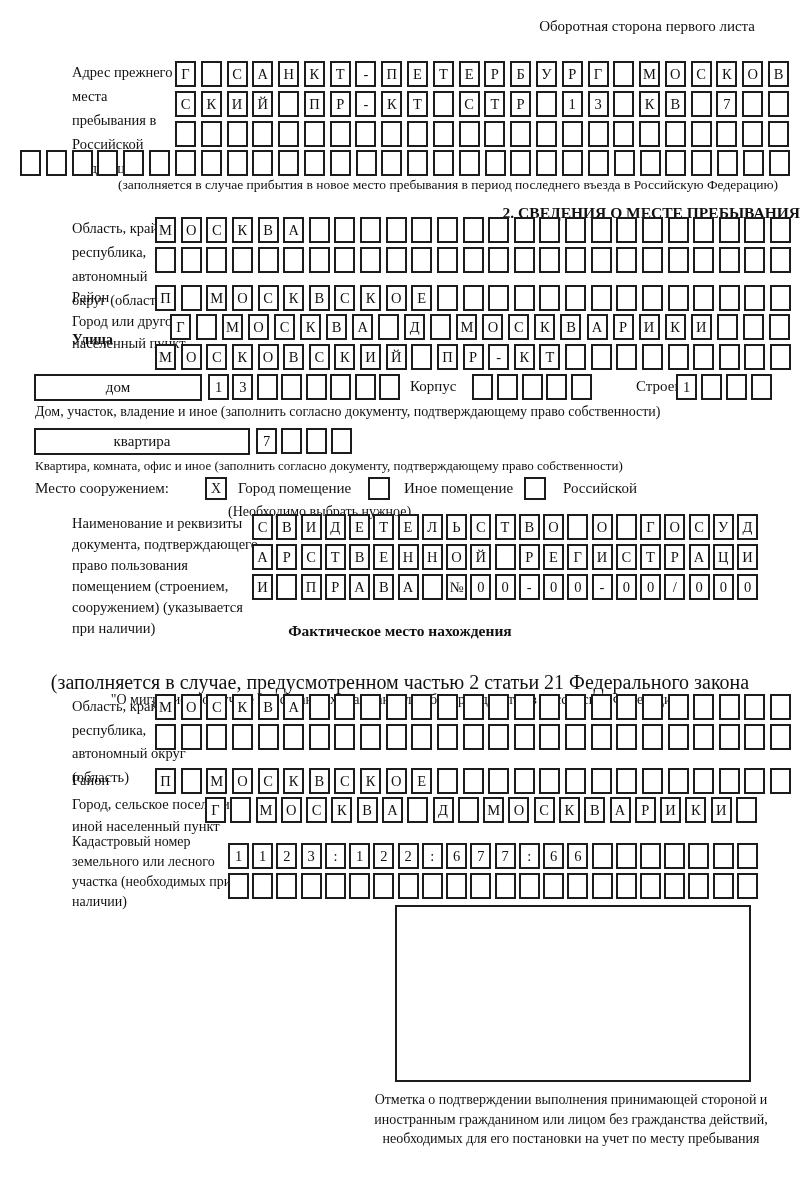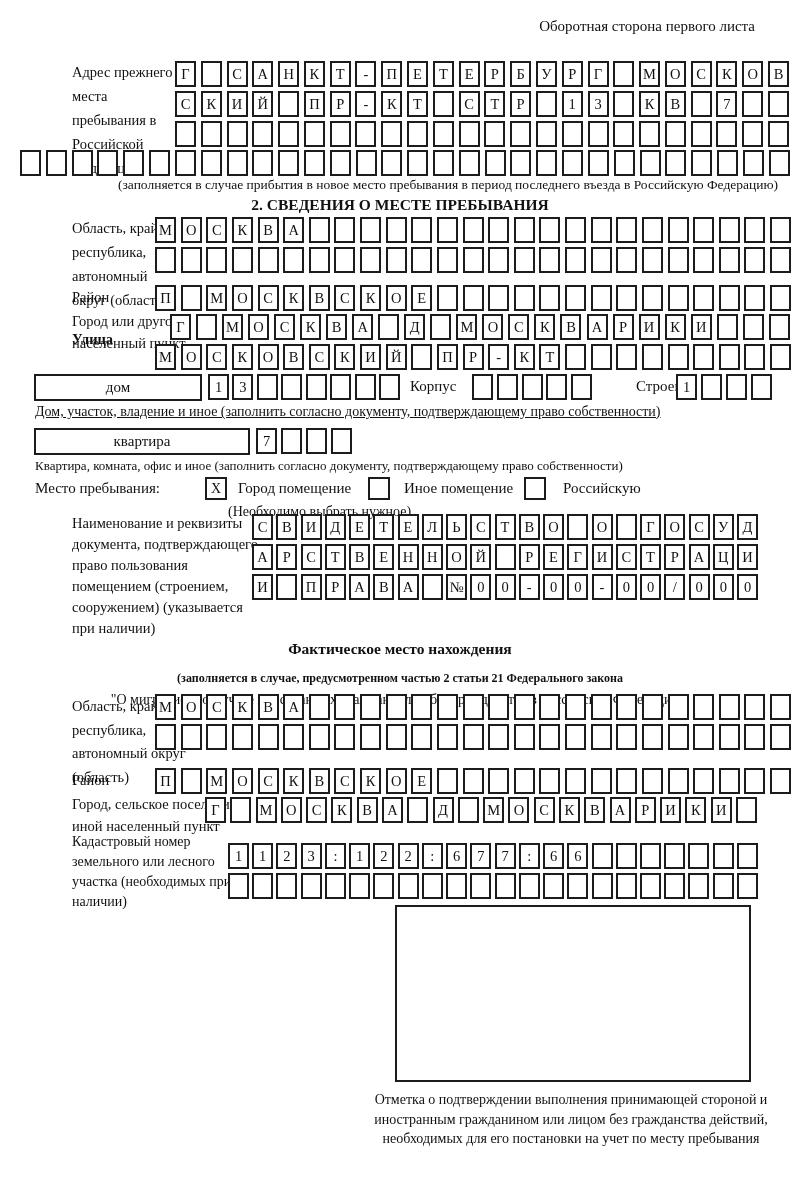--- a/index.html
+++ b/index.html
@@ -134,21 +134,21 @@
     <div class="cell"></div>
     <div class="cell"></div>
     <div class="cell"></div>
     <div class="cell"></div>
     <div class="cell"></div>
     <div class="cell"></div>
     <div class="cell"></div>
   </div>
 <div class="note center" style="top:177px;padding-left:48px;">(заполняется в случае прибытия в новое место пребывания в период последнего въезда в Российскую Федерацию)</div>
 
-<div class="heading" style="top:196px;">2. СВЕДЕНИЯ О МЕСТЕ ПРЕБЫВАНИЯ</div>
+<div class="heading" style="top:204px;text-align:right;">2. СВЕДЕНИЯ О МЕСТЕ ПРЕБЫВАНИЯ</div>
 
 <div class="lbl" style="left:72px;top:216px;width:112px;">Область, край, республика, автономный округ (область)</div>
 <div class="cellrow" style="left:155px;top:217px;width:636px;">
     <div class="cell">М</div>
     <div class="cell">О</div>
     <div class="cell">С</div>
     <div class="cell">К</div>
     <div class="cell">В</div>
     <div class="cell">А</div>
     <div class="cell"></div>
@@ -304,38 +304,38 @@
     <div class="cell"></div>
     <div class="cell"></div>
   </div>
 <div class="inline-lbl" style="left:636px;top:378px;">Строение</div>
 <div class="cellrow" style="left:676px;top:374px;width:96px;">
     <div class="cell">1</div>
     <div class="cell"></div>
     <div class="cell"></div>
     <div class="cell"></div>
   </div>
-<div class="note" style="left:35px;top:404px;font-size:14px;text-decoration:underline;">Дом, участок, владение и иное (заполнить согласно документу, подтверждающему право собственности)</div>
+<div class="note" style="left:35px;top:404px;font-size:14px;">Дом, участок, владение и иное (заполнить согласно документу, подтверждающему право собственности)</div>
 
 <div class="widebox" style="left:34px;top:428px;width:216px;">квартира</div>
 <div class="cellrow" style="left:256px;top:428px;width:96px;">
     <div class="cell">7</div>
     <div class="cell"></div>
     <div class="cell"></div>
     <div class="cell"></div>
   </div>
 <div class="note" style="left:35px;top:458px;font-size:13px;">Квартира, комната, офис и иное (заполнить согласно документу, подтверждающему право собственности)</div>
 
-<div class="inline-lbl" style="left:35px;top:480px;">Место пребывания:</div>
+<div class="inline-lbl" style="left:35px;top:480px;">Место сооружением:</div>
 <div class="chk" style="left:205px;top:477px;">X</div>
 <div class="inline-lbl" style="left:238px;top:480px;">Город помещение</div>
 <div class="chk" style="left:368px;top:477px;"></div>
 <div class="inline-lbl" style="left:404px;top:480px;">Иное помещение</div>
 <div class="chk" style="left:524px;top:477px;"></div>
-<div class="inline-lbl" style="left:563px;top:480px;">Российскую</div>
+<div class="inline-lbl" style="left:563px;top:480px;">Российской</div>
 <div class="note" style="left:228px;top:504px;font-size:14px;">(Необходимо выбрать нужное)</div>
 
 <div class="lbl" style="left:72px;top:513px;width:192px;line-height:21px;">Наименование и реквизиты документа, подтверждающего право пользования помещением (строением, сооружением) (указывается при наличии)</div>
 <div class="cellrow" style="left:252px;top:514px;width:506px;">
     <div class="cell">С</div>
     <div class="cell">В</div>
     <div class="cell">И</div>
     <div class="cell">Д</div>
     <div class="cell">Е</div>
     <div class="cell">Т</div>
@@ -395,22 +395,22 @@
     <div class="cell">0</div>
     <div class="cell">-</div>
     <div class="cell">0</div>
     <div class="cell">0</div>
     <div class="cell">/</div>
     <div class="cell">0</div>
     <div class="cell">0</div>
     <div class="cell">0</div>
   </div>
 
-<div class="heading" style="top:640px;">Фактическое место нахождения</div>
-<div class="note center" style="top:671px;font-size:12px;font-weight:bold;">(заполняется в случае, предусмотренном частью 2 статьи 21 Федерального закона</div>
+<div class="heading" style="top:622px;">Фактическое место нахождения</div>
+<div class="note center" style="top:671px;font-size:20px;">(заполняется в случае, предусмотренном частью 2 статьи 21 Федерального закона</div>
 <div class="note center" style="top:692px;font-size:14px;">"О миграционном учете иностранных граждан и лиц без гражданства в Российской Федерации")</div>
 
 <div class="lbl" style="left:72px;top:695px;width:135px;line-height:23.5px;">Область, край, республика, автономный округ (область)</div>
 <div class="cellrow" style="left:155px;top:694px;width:636px;">
     <div class="cell">М</div>
     <div class="cell">О</div>
     <div class="cell">С</div>
     <div class="cell">К</div>
     <div class="cell">В</div>
     <div class="cell">А</div>

